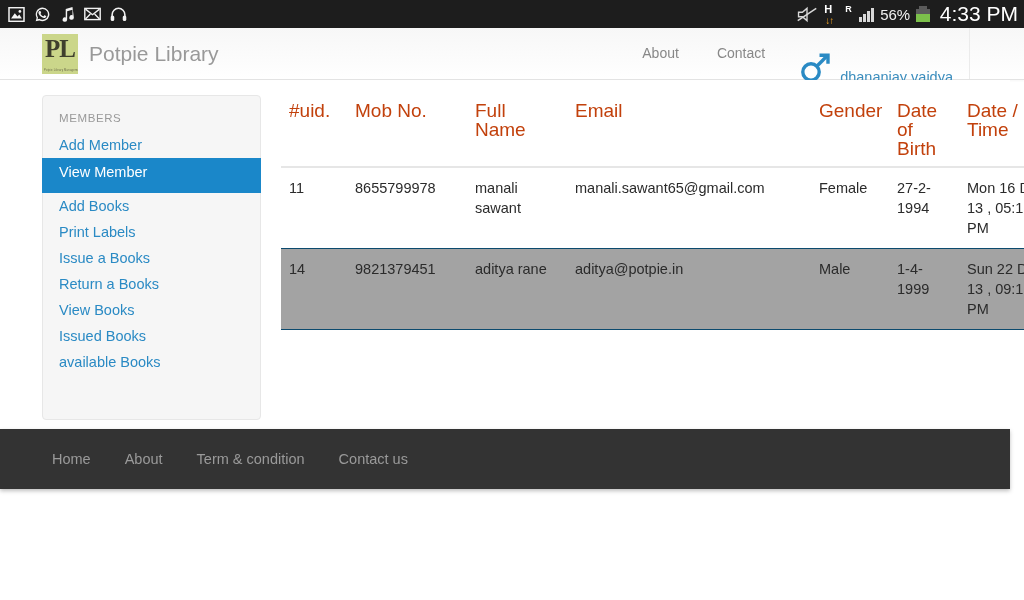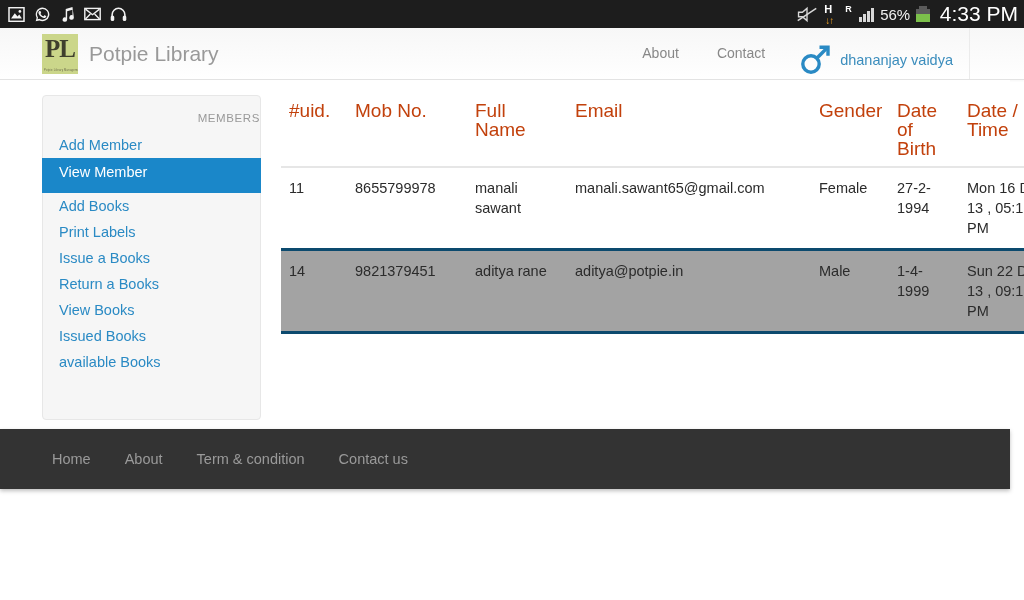--- a/index.html
+++ b/index.html
@@ -178,21 +178,21 @@
   .nav-link {
     color: #888888;
     font-size: 14px;
     text-decoration: none;
     padding: 0 19px;
     line-height: 51px;
     white-space: nowrap;
   }
   .nav-user {
     display: flex;
-    align-items: center;
+    align-items: flex-end;
     padding-left: 14px;
     padding-right: 16px;
     height: 51px;
     margin-top: 12px;
   }
   .male-icon {
     width: 34px;
     height: 34px;
     margin-right: 8px;
     flex-shrink: 0;
@@ -234,21 +234,20 @@
     box-sizing: border-box;
     padding-top: 16px;
     flex-shrink: 0;
   }
   .side-head {
     color: #999999;
     font-size: 11.5px;
     letter-spacing: 0.6px;
     padding: 0 0 8px 16px;
     text-transform: uppercase;
-    text-align: right;
   }
   .side-head.second { padding-top: 14px; }
   .side-item {
     display: block;
     color: #2a8ac4;
     font-size: 14.5px;
     text-decoration: none;
     padding: 4px 0 4px 16px;
     line-height: 18px;
   }
@@ -283,21 +282,21 @@
     padding: 8px 8px 8px 8px;
     border-bottom: 2px solid #e6e6e6;
     line-height: 19px;
   }
   table.members td {
     text-align: left;
     font-size: 14.5px;
     color: #2b2b2b;
     vertical-align: top;
     padding: 10px 8px 10px 8px;
-    border-bottom: 3px solid #0c4a6e;
+    border-bottom: 1px solid #0c4a6e;
     line-height: 20px;
     word-wrap: break-word;
   }
   table.members tr.odd td { background: #ffffff; }
   table.members tr.even td { background: #a3a3a3; }
   .c-uid   { width: 50px; }
   .c-mob   { width: 104px; }
   .c-name  { width: 84px; }
   .c-email { width: 228px; }
   .c-gender{ width: 62px; }

